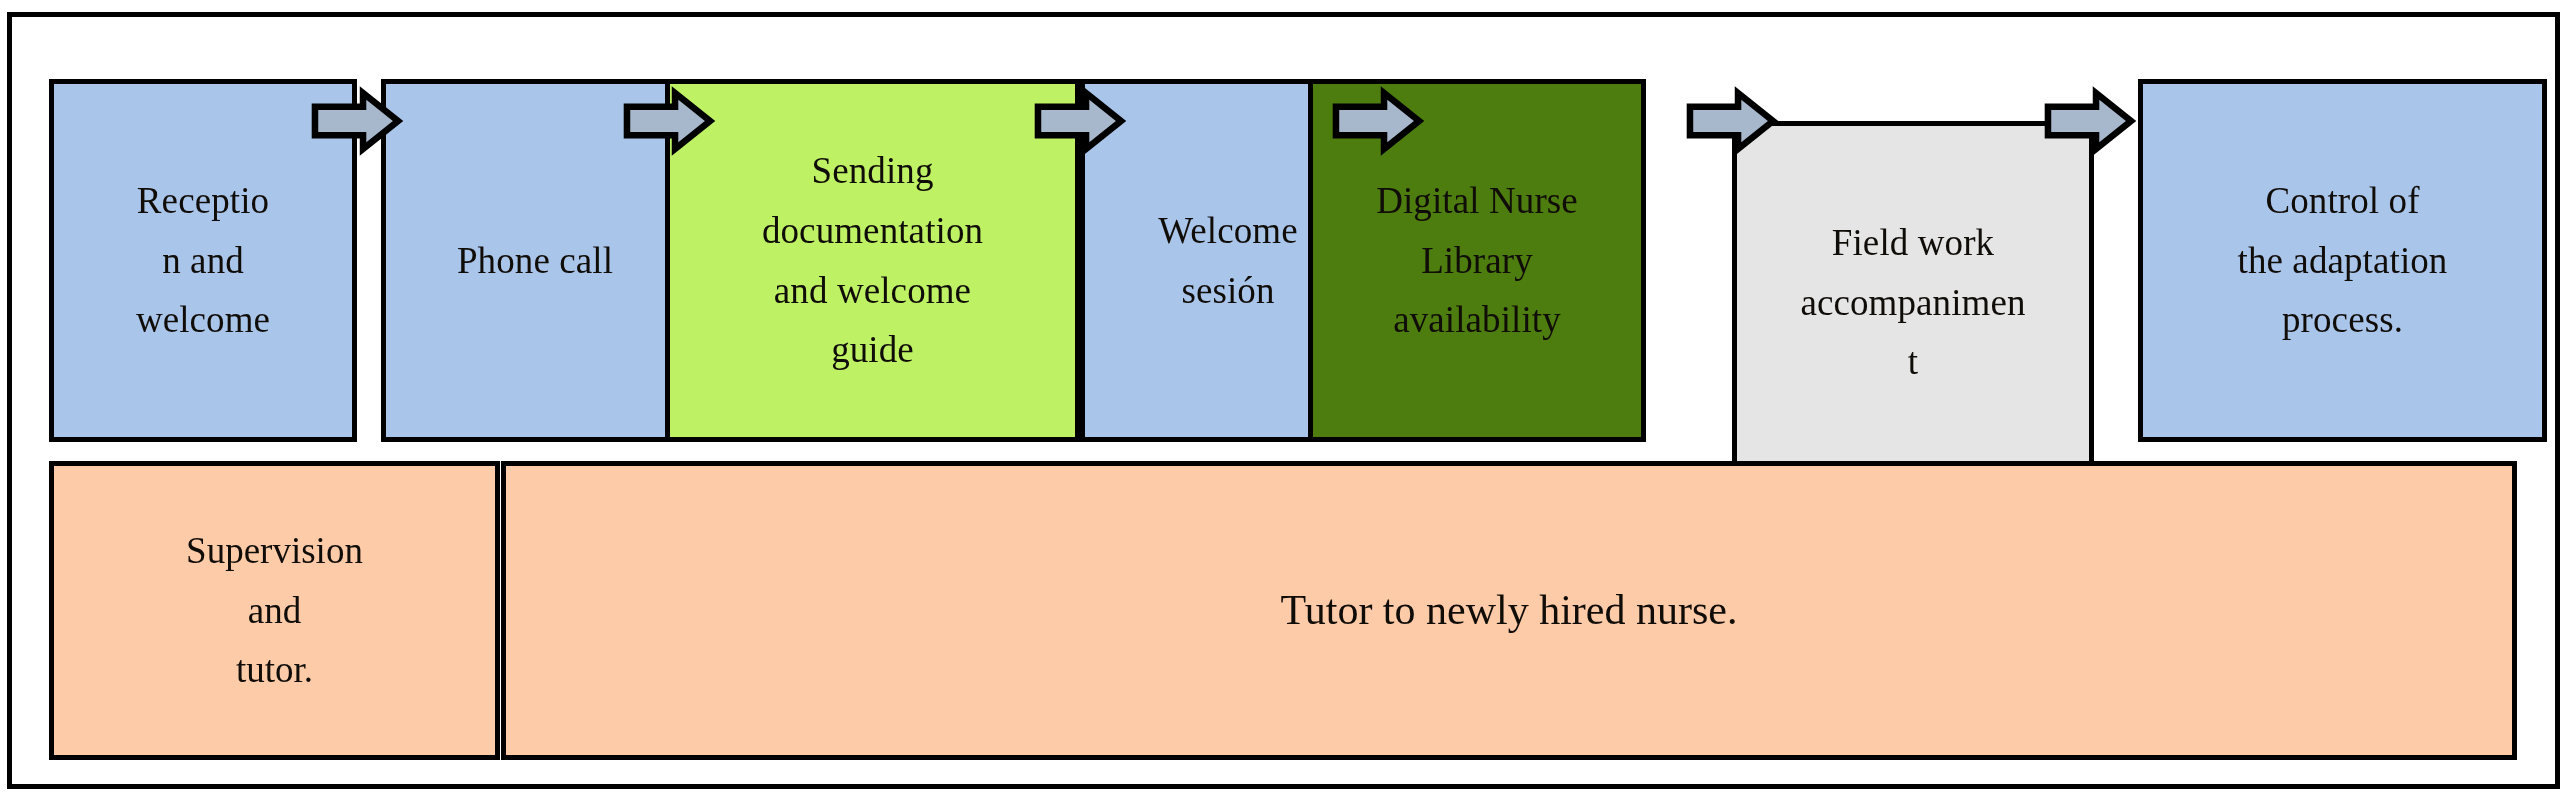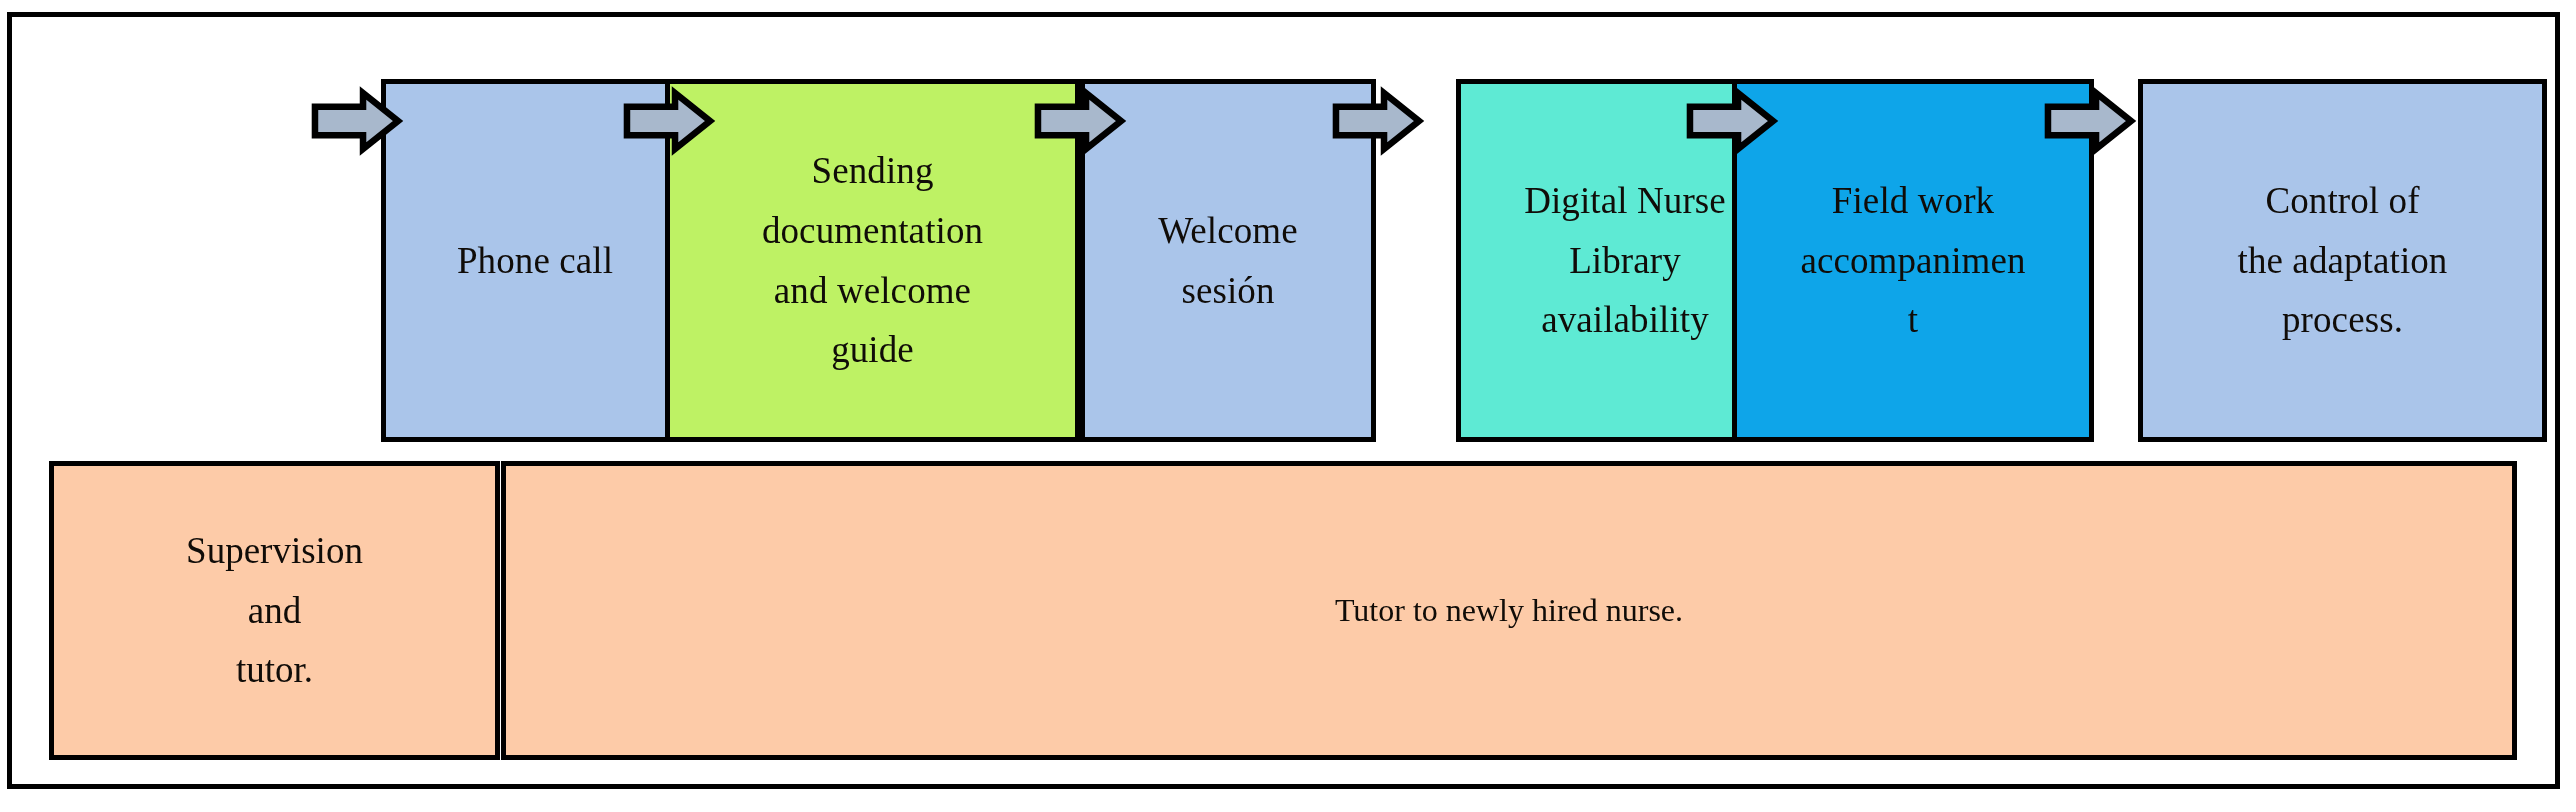--- a/index.html
+++ b/index.html
@@ -73,48 +73,53 @@
     justify-content: center;
     text-align: center;
     z-index: 2;
   }
   .support-label {
     font-size: 37px;
     line-height: 1.62;
     color: #100c08;
     padding: 0 12px;
   }
-  .support-label.wide { font-size: 32px; }
+  .support-label.wide { font-size: 42px; }
 </style>
 </head>
 <body>
 
 <div id="stage">
 
   <div class="outer-frame"></div>
 
+  <div class="proc-box" style="left: 49px; width: 308px; background: rgb(170, 197, 234);">
+    <div class="proc-label" style="white-space: pre-line;">Receptio
+n and
+welcome</div>
+  </div>
   <div class="proc-box" style="left: 381px; width: 308px; background: rgb(170, 197, 234);">
     <div class="proc-label" style="white-space: pre-line;">Phone call</div>
   </div>
   <div class="proc-box" style="left: 665px; width: 415px; background: #bef264;">
     <div class="proc-label" style="white-space: pre-line;">Sending
 documentation
 and welcome
 guide</div>
   </div>
   <div class="proc-box" style="left: 1080px; width: 296px; background: rgb(170, 197, 234);">
     <div class="proc-label" style="white-space: pre-line;">Welcome
 sesión</div>
   </div>
-  <div class="proc-box" style="left: 1456px; width: 338px; background: #5eead4;">
+  <div class="proc-box" style="left: 1308px; width: 338px; background: #4d7c0f;">
     <div class="proc-label" style="white-space: pre-line;">Digital Nurse
 Library
 availability</div>
   </div>
-  <div class="proc-box" style="left: 1732px; width: 362px; background: #0ea5e9;">
+  <div class="proc-box" style="left: 1732px; width: 362px; background: #e5e5e5; margin-top: 42px;">
     <div class="proc-label" style="white-space: pre-line;">Field work
 accompanimen
 t</div>
   </div>
   <div class="proc-box" style="left: 2138px; width: 409px; background: rgb(170, 197, 234);">
     <div class="proc-label" style="white-space: pre-line;">Control of
 the adaptation
 process.</div>
   </div>
 

